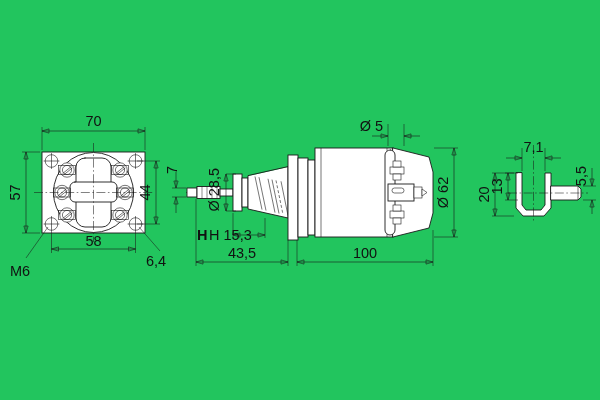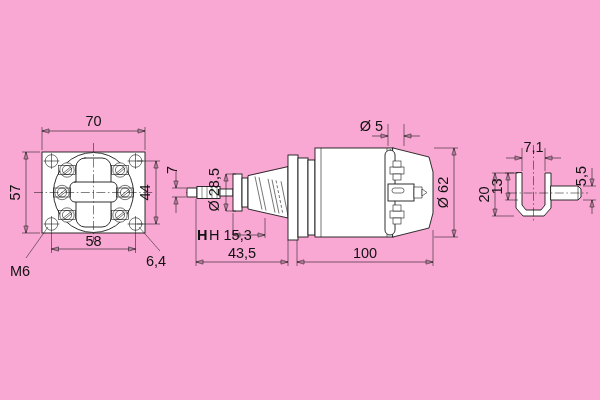--- a/index.html
+++ b/index.html
@@ -1,18 +1,18 @@
 <!DOCTYPE html>
 <html><head>
 <meta charset="utf-8">
 <style>
   html,body{margin:0;padding:0;background:#ffffff;}
   body{width:600px;height:400px;overflow:hidden;
        font-family:"Liberation Sans","DejaVu Sans",sans-serif;}
-  #stage{position:relative;width:600px;height:400px;background:#f9a8d4;}
+  #stage{position:relative;width:600px;height:400px;background:#22c55e;}
   svg{display:block;}
   .ln{stroke:#1a1a1a;stroke-width:0.9;fill:none;stroke-linecap:round;}
   .thin{stroke:#1a1a1a;stroke-width:0.6;fill:none;}
   .dim{stroke:#1a1a1a;stroke-width:0.6;fill:none;}
   .ext{stroke:#1a1a1a;stroke-width:0.55;fill:none;}
   .ctr{stroke:#1a1a1a;stroke-width:0.55;fill:none;
        stroke-dasharray:9 2.5 1.6 2.5;}
   .hatch{stroke:#1a1a1a;stroke-width:0.5;fill:none;}
   .fillw{fill:#ffffff;}
   text{fill:#111111;font-family:"Liberation Sans","DejaVu Sans",sans-serif;

